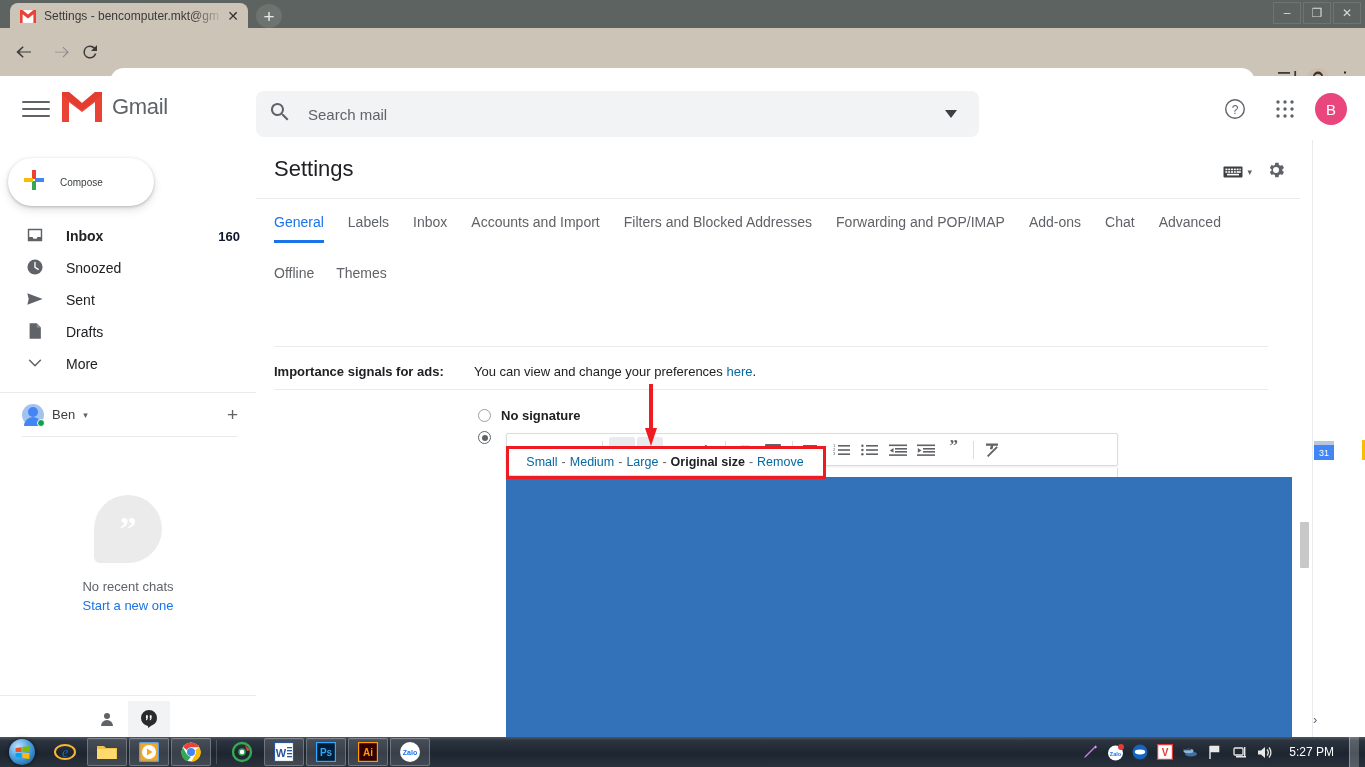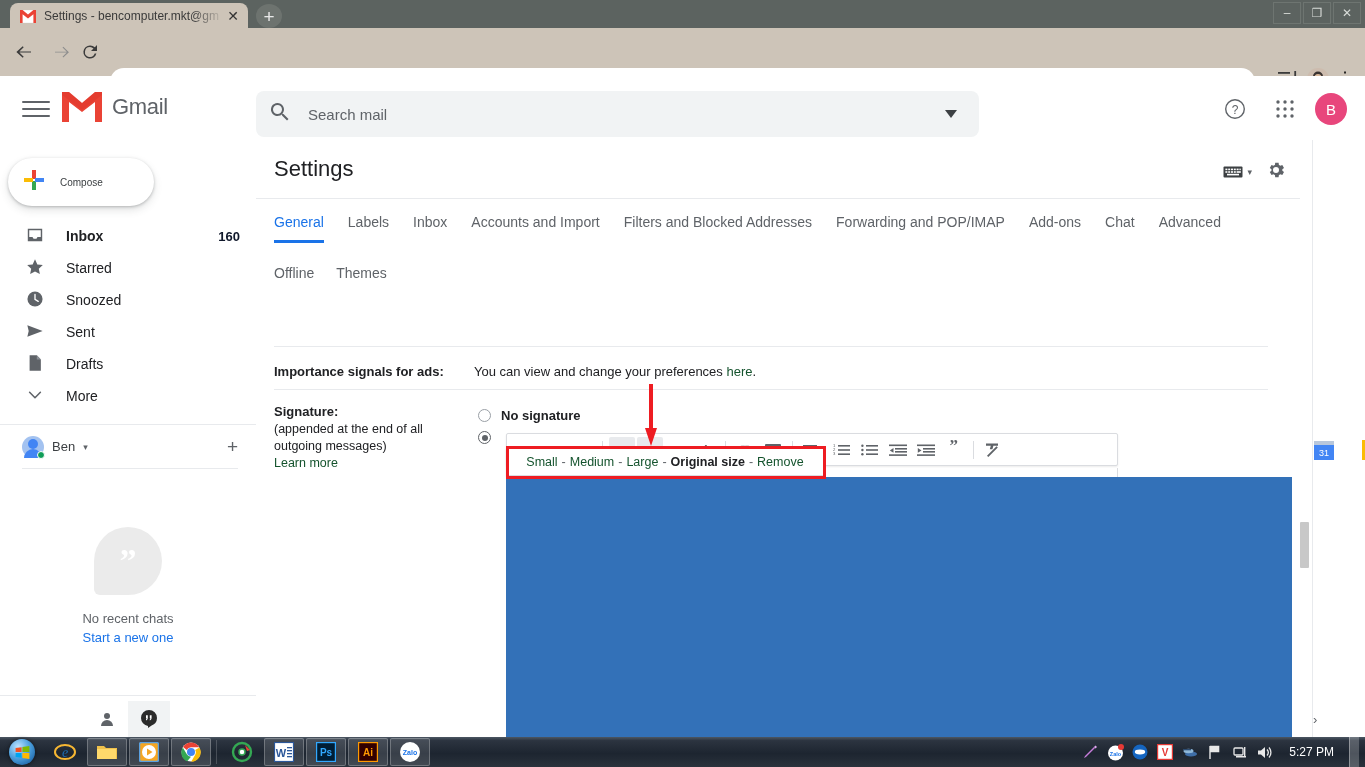--- a/index.html
+++ b/index.html
@@ -162,21 +162,21 @@
   .tabitem.sel { color:#1a73e8; border-bottom:3px solid #1a73e8; }
   .tabrow2 { display:flex; margin-top:16px; }
   .tabrow2 .tabitem { margin-right:22px; }
 
   .sec-rule { position:absolute; left:18px; width:994px; height:1px; background:#e8eaed; }
 
   .setting-row { position:absolute; display:flex; font-size:13px; }
   .setting-label { width:200px; color:#202124; }
   .setting-label b { font-weight:bold; }
   .setting-sub { color:#202124; font-size:12.5px; line-height:17px; margin-top:2px; }
-  .link { color:#14532d; cursor:pointer; }
+  .link { color:#0369a1; cursor:pointer; }
   .setting-body { color:#202124; }
 
   .radio { width:13px; height:13px; border-radius:50%; border:1.5px solid #9aa0a6; display:inline-block; position:relative; flex:none; cursor:pointer; }
   .radio.on { border-color:#5f6368; }
   .radio.on::after { content:""; position:absolute; left:2.5px; top:2.5px; width:6px; height:6px; border-radius:50%; background:#5f6368; }
 
   
   .editor-toolbar {
     position:absolute; left:506px; top:357px; width:612px; height:33px;
     background:#fff; border:1px solid #dadce0; border-radius:2px;
@@ -399,28 +399,20 @@
 
       <div class="navlist">
         <div class="navitem active">
           <span>
             <svg width="18" height="18" viewBox="0 0 20 20">
                 <path d="M2 3h16v14H2zm1.6 1.6v7.6h3.6l1.2 2h3.2l1.2-2h3.6V4.6z" fill="#5f6368"></path>
               </svg>
           </span>
           <span class="nlabel">Inbox</span>
           <span class="count">160</span>
-        </div>
-        <div class="navitem">
-          <span>
-            <svg width="18" height="18" viewBox="0 0 20 20">
-                <path d="M10 1.5l2.6 5.6 6.1.7-4.5 4.1 1.2 6-5.4-3-5.4 3 1.2-6L1.3 7.8l6.1-.7z" fill="#5f6368"></path>
-              </svg>
-          </span>
-          <span class="nlabel">Starred</span>
         </div>
         <div class="navitem">
           <span>
             <svg width="18" height="18" viewBox="0 0 20 20">
                 <circle cx="10" cy="10" r="8.4" fill="#5f6368"></circle>
                 <path d="M10 5v5.5l3.6 2.1" stroke="#fff" stroke-width="1.5" fill="none" stroke-linecap="round"></path>
               </svg>
           </span>
           <span class="nlabel">Snoozed</span>
         </div>
@@ -540,30 +532,20 @@
         <div class="setting-label">
           <b>Importance signals for ads:</b>
         </div>
         <div class="setting-body">
           <span>You can view and change your preferences </span><span class="link">here</span><span>.</span>
         </div>
       </div>
 
       <div class="sec-rule" style="top:249px"></div>
 
-      <div class="setting-row" style="left:18px; top:264px;">
-        <div class="setting-label">
-          <b>Signature:</b>
-          <div class="setting-sub">
-            <div>(appended at the end of all</div>
-            <div>outgoing messages)</div>
-            <div class="link">Learn more</div>
-          </div>
-        </div>
-      </div>
 
       <div style="position:absolute; left:222px; top:268px; display:flex; align-items:center; gap:10px;">
         <span class="radio"></span>
         <span style="font-size:13px; font-weight:bold; color:#202124;">No signature</span>
       </div>
       <div style="position:absolute; left:222px; top:290px;">
         <span class="radio on"></span>
       </div>
     </div>
 

